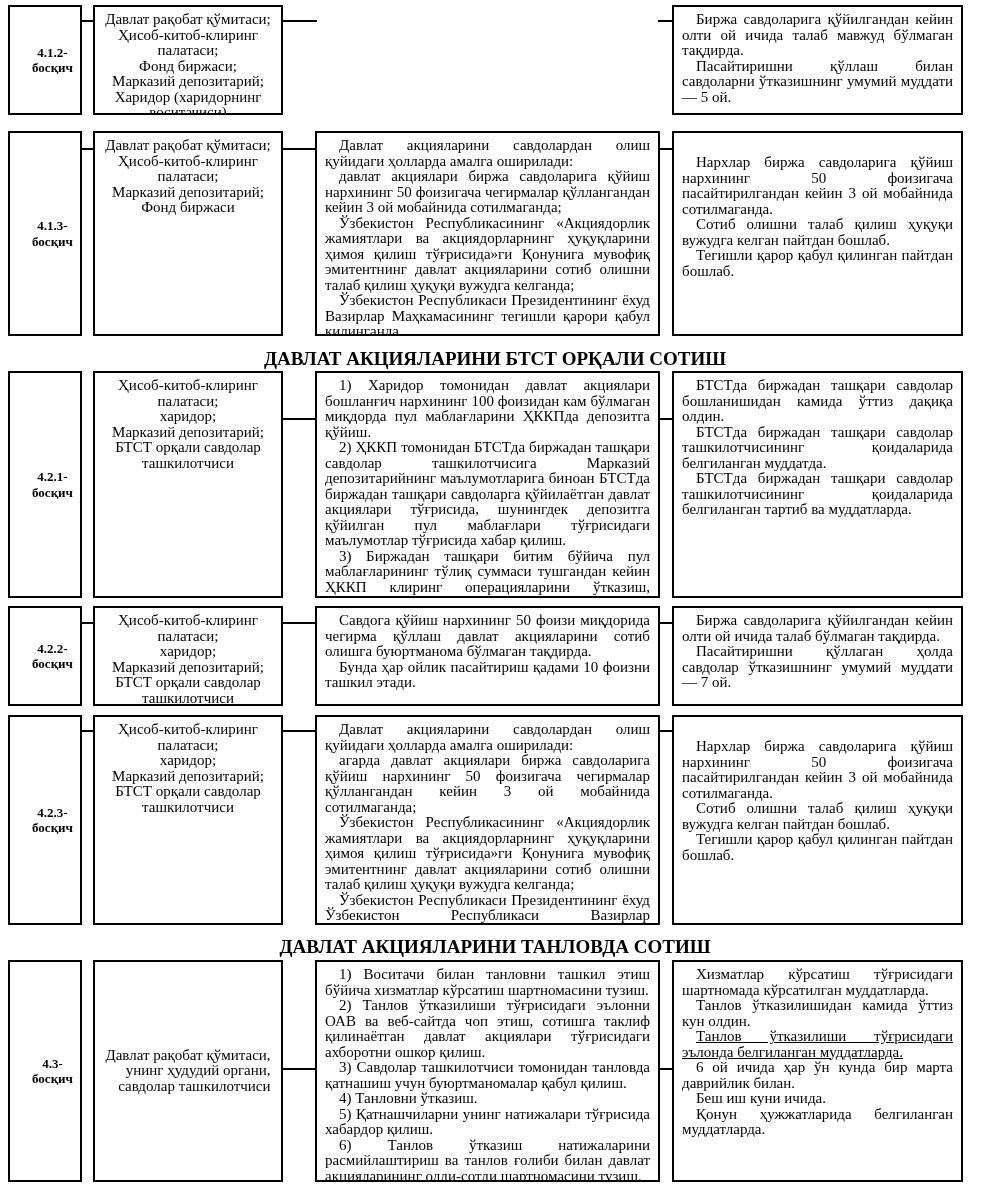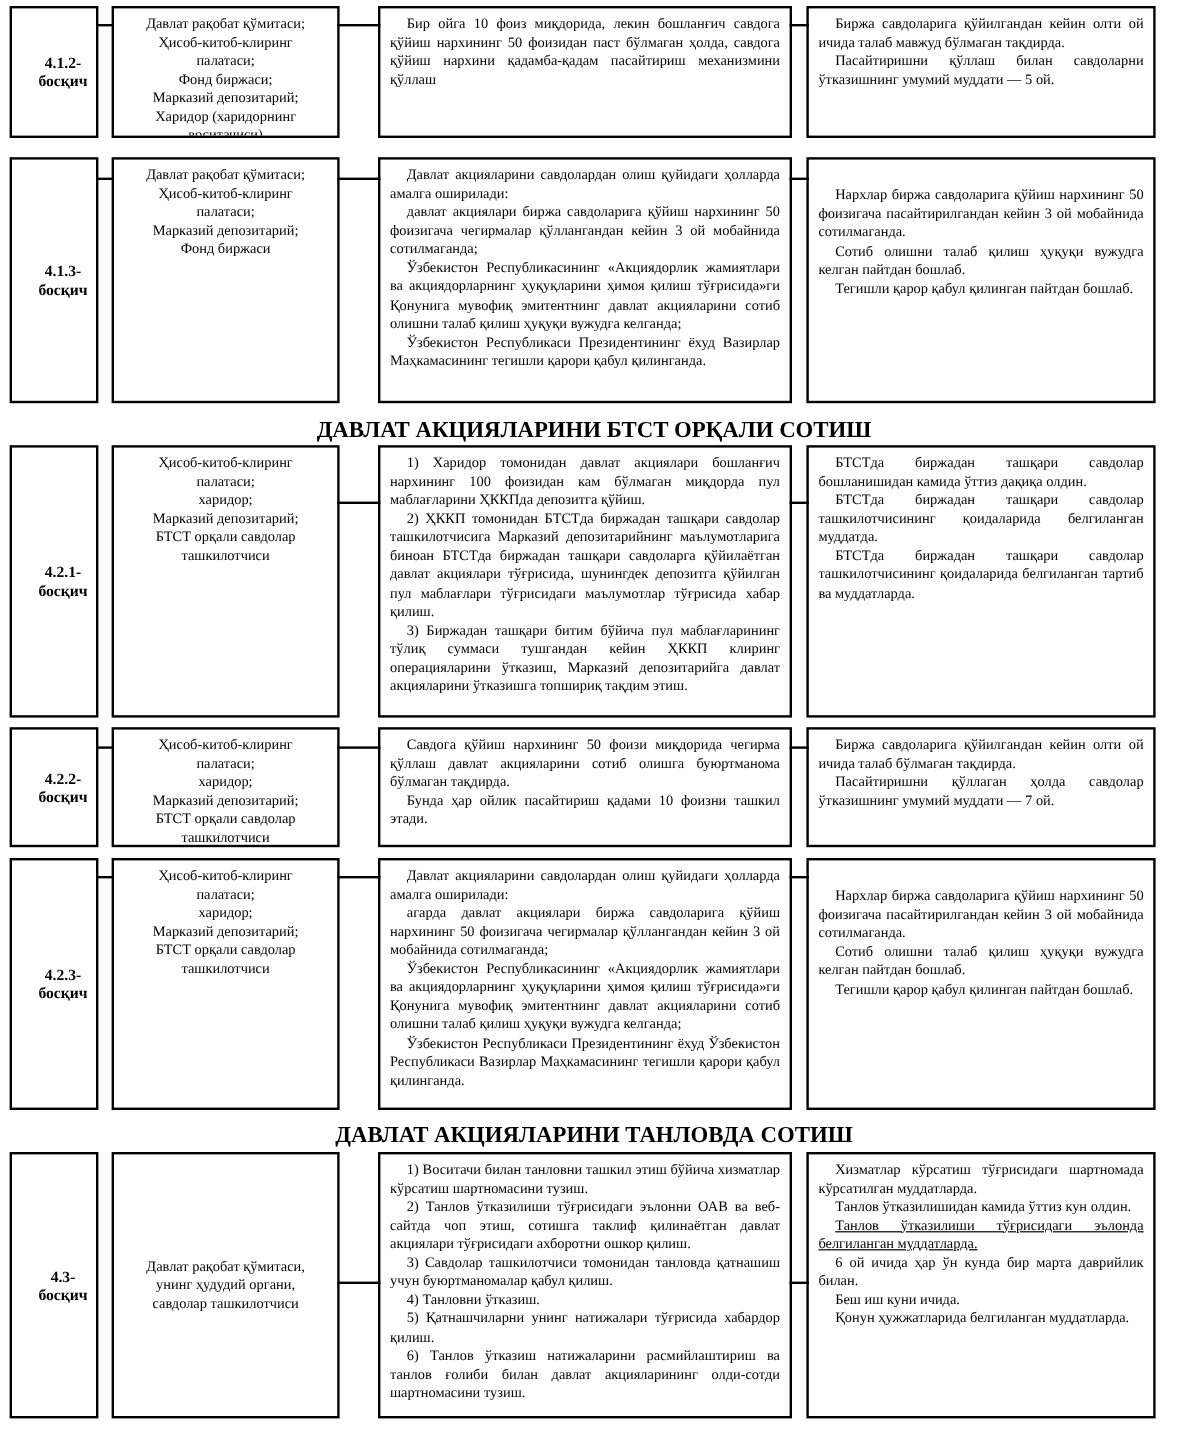--- a/index.html
+++ b/index.html
@@ -1,36 +1,36 @@
 <!DOCTYPE html>
 <html><head>
 <meta charset="utf-8">
 <style>
   html,body{margin:0;padding:0;background:#fff;}
   .canvas{position:relative;width:990px;height:1193px;background:#ffffff;
           font-family:"Liberation Serif","DejaVu Serif",serif;color:#000;}
   .box{position:absolute;border:2px solid #000;background:#fff;box-sizing:border-box;
-       font-size:12px;line-height:15.5px;overflow:hidden;}
+       font-size:15px;line-height:15.5px;overflow:hidden;}
   
   .c1{left:8px;width:74px;}
   .c2{left:93px;width:190px;}
   .c3{left:315px;width:345px;}
   .c4{left:672px;width:291px;}
   
   .r1{top:5px;height:110px;}
   .r2{top:131px;height:205px;}
   .r3{top:371px;height:227px;}
   .r4{top:606px;height:100px;}
   .r5{top:715px;height:210px;}
   .r6{top:960px;height:222px;}
   
   .stage{display:flex;align-items:center;justify-content:center;text-align:center;
          font-weight:bold;white-space:pre-line;font-size:13px;padding-left:15px;}
   .part{text-align:center;padding:5px 6px;white-space:pre-line;}
-  .part.vcenter{display:flex;align-items:center;justify-content:center;}
+  .part.vcenter{display:flex;align-items:center;justify-content:center;text-align:right;}
   .txt{padding:5px 8px;}
   .txt p{margin:0;text-align:justify;text-indent:14px;}
   .pt38{padding-top:22px;}
   .mt16{margin-top:16px;}
   .mt18{margin-top:18px;}
   .mt30{margin-top:30px;text-decoration:underline;}
   .mt45{margin-top:45px;}
   .mt48{margin-top:48px;}
   
   .conn{position:absolute;height:2px;background:#000;}
@@ -50,23 +50,20 @@
 
   <div class="box stage c1 r1"><span>4.1.2-
 босқич</span></div>
   <div class="box part c2 r1">Давлат рақобат қўмитаси;
 Ҳисоб-китоб-клиринг
 палатаси;
 Фонд биржаси;
 Марказий депозитарий;
 Харидор (харидорнинг
 воситачиси)</div>
-  <div class="box txt c3 r1">
-    <p>Бир ойга 10 фоиз миқдорида, лекин бошланғич савдога қўйиш нархининг 50 фоизидан паст бўлмаган ҳолда, савдога қўйиш нархини қадамба-қадам пасайтириш механизмини қўллаш</p>
-  </div>
   <div class="box txt c4 r1">
     <p>Биржа савдоларига қўйилгандан кейин олти ой ичида талаб мавжуд бўлмаган тақдирда.</p>
     <p>Пасайтиришни қўллаш билан савдоларни ўтказишнинг умумий муддати — 5 ой.</p>
   </div>
   <div class="conn g1 cy1"></div>
   <div class="conn g2 cy1"></div>
   <div class="conn g3 cy1"></div>
 
   <div class="box stage c1 r2"><span>4.1.3-
 босқич</span></div>

